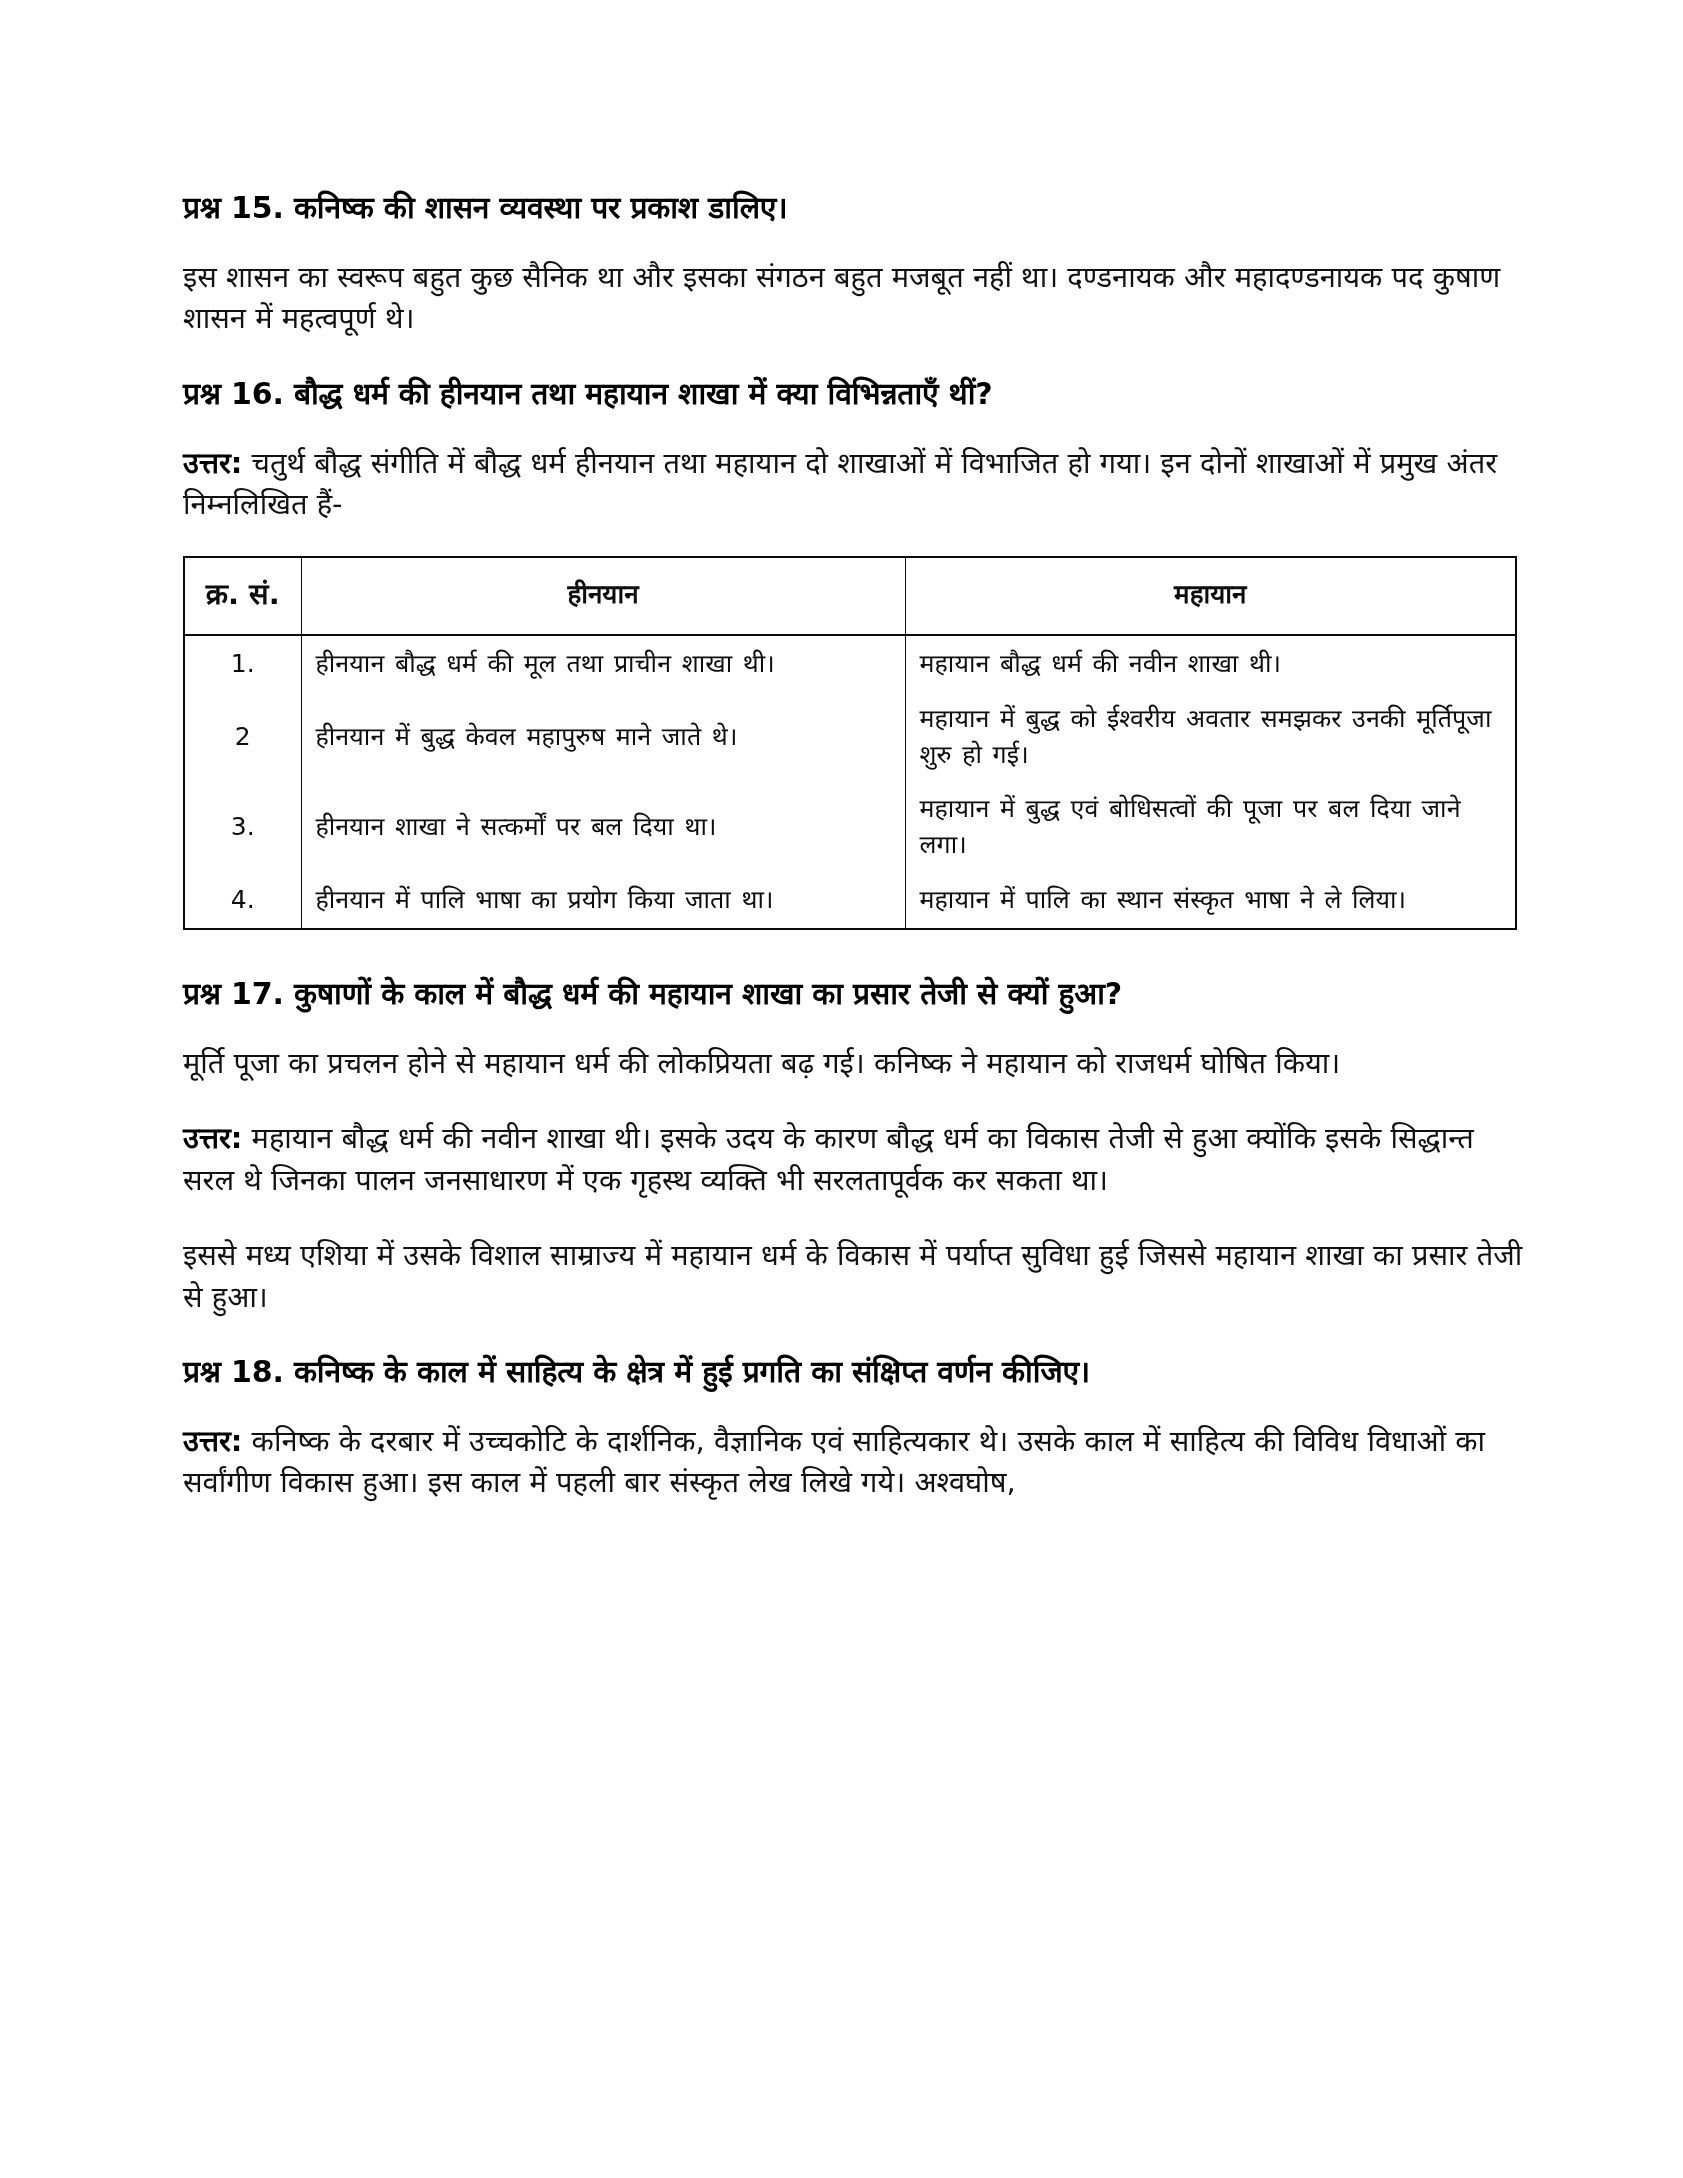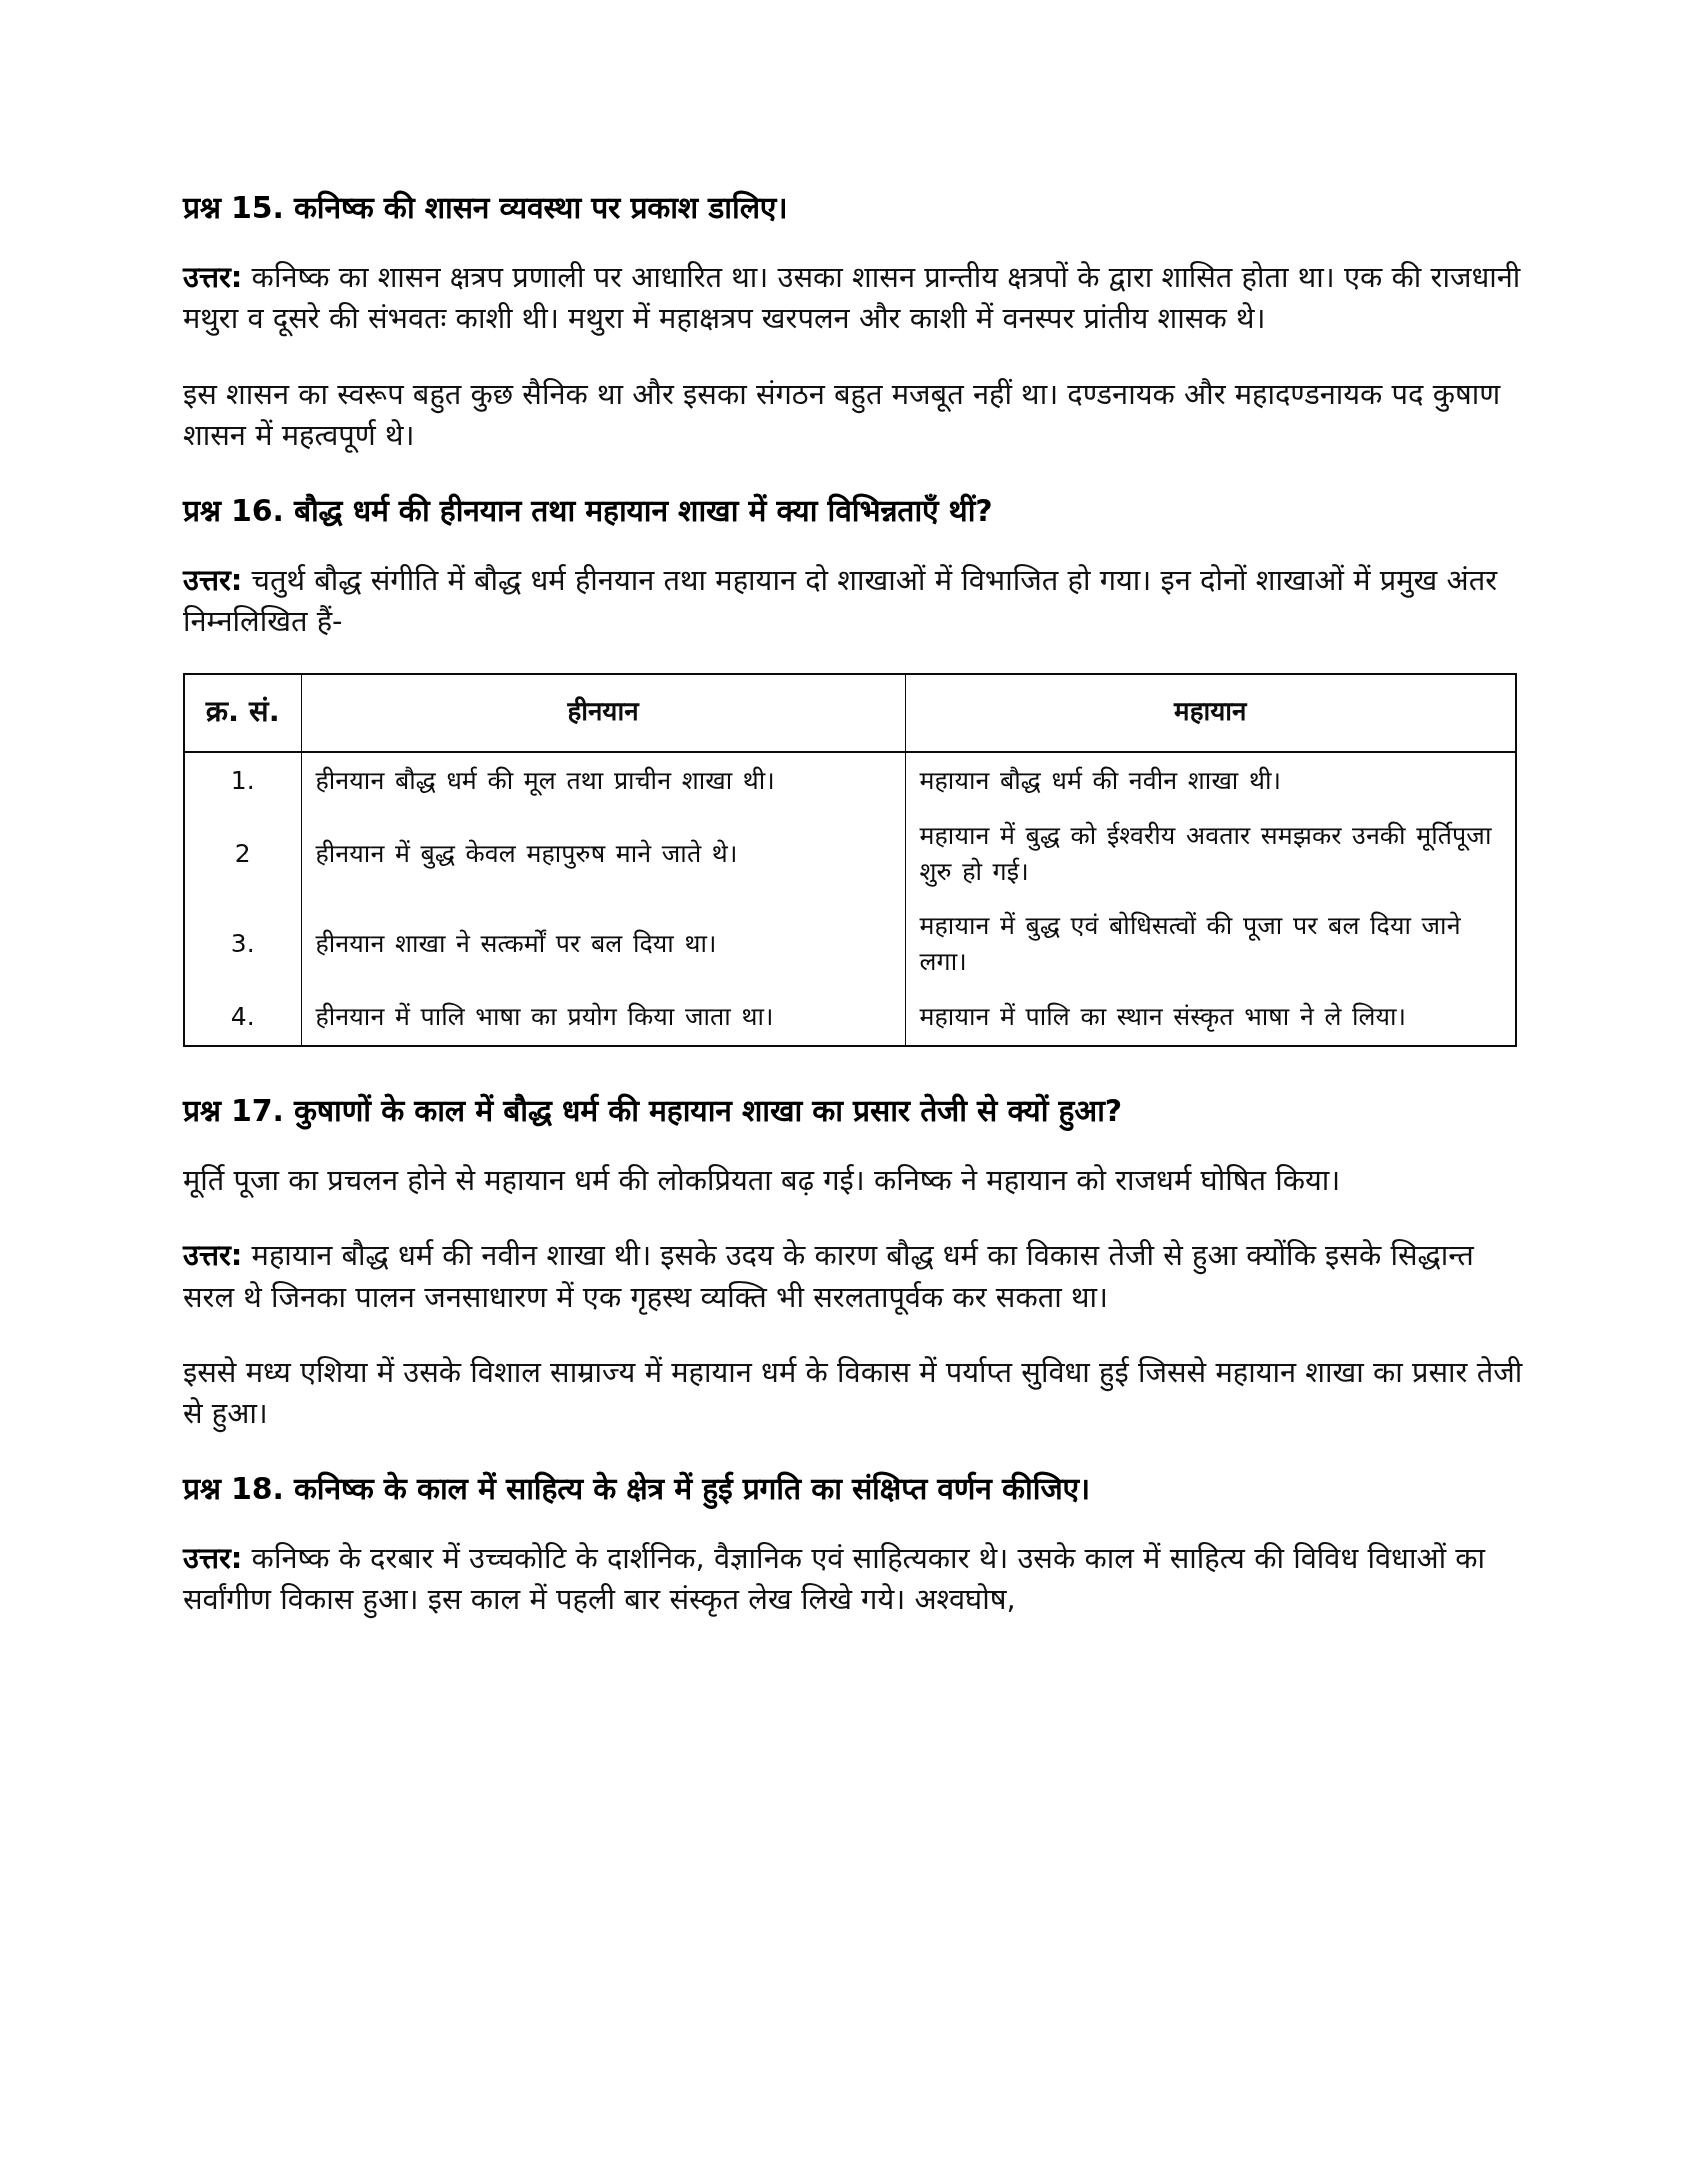--- a/index.html
+++ b/index.html
@@ -101,21 +101,20 @@
   table.cmp tbody td:last-child { border-right: 2.2px solid #0b0b0b; margin-left: 37px; }
   table.cmp thead th { border-top: 2.6px solid #0b0b0b; }
 </style>
 </head>
 <body>
 
 <div class="page">
 
   <h2 class="q-heading">प्रश्न 15. कनिष्क की शासन व्यवस्था पर प्रकाश डालिए।</h2>
 
-  <p class="para"><span class="lead">उत्तर:</span><span> कनिष्क का शासन क्षत्रप प्रणाली पर आधारित था। उसका शासन प्रान्तीय क्षत्रपों के द्वारा शासित होता था। एक की राजधानी मथुरा व दूसरे की संभवतः काशी थी। मथुरा में महाक्षत्रप खरपलन और काशी में वनस्पर प्रांतीय शासक थे।</span></p>
 
   <p class="para">इस शासन का स्वरूप बहुत कुछ सैनिक था और इसका संगठन बहुत मजबूत नहीं था। दण्डनायक और महादण्डनायक पद कुषाण शासन में महत्वपूर्ण थे।</p>
 
   <h2 class="q-heading">प्रश्न 16. बौद्ध धर्म की हीनयान तथा महायान शाखा में क्या विभिन्नताएँ थीं?</h2>
 
   <p class="para tight"><span class="lead">उत्तर:</span><span> चतुर्थ बौद्ध संगीति में बौद्ध धर्म हीनयान तथा महायान दो शाखाओं में विभाजित हो गया। इन दोनों शाखाओं में प्रमुख अंतर निम्नलिखित हैं-</span></p>
 
   <div class="cmp-wrap">
     <table class="cmp">
       <colgroup>

